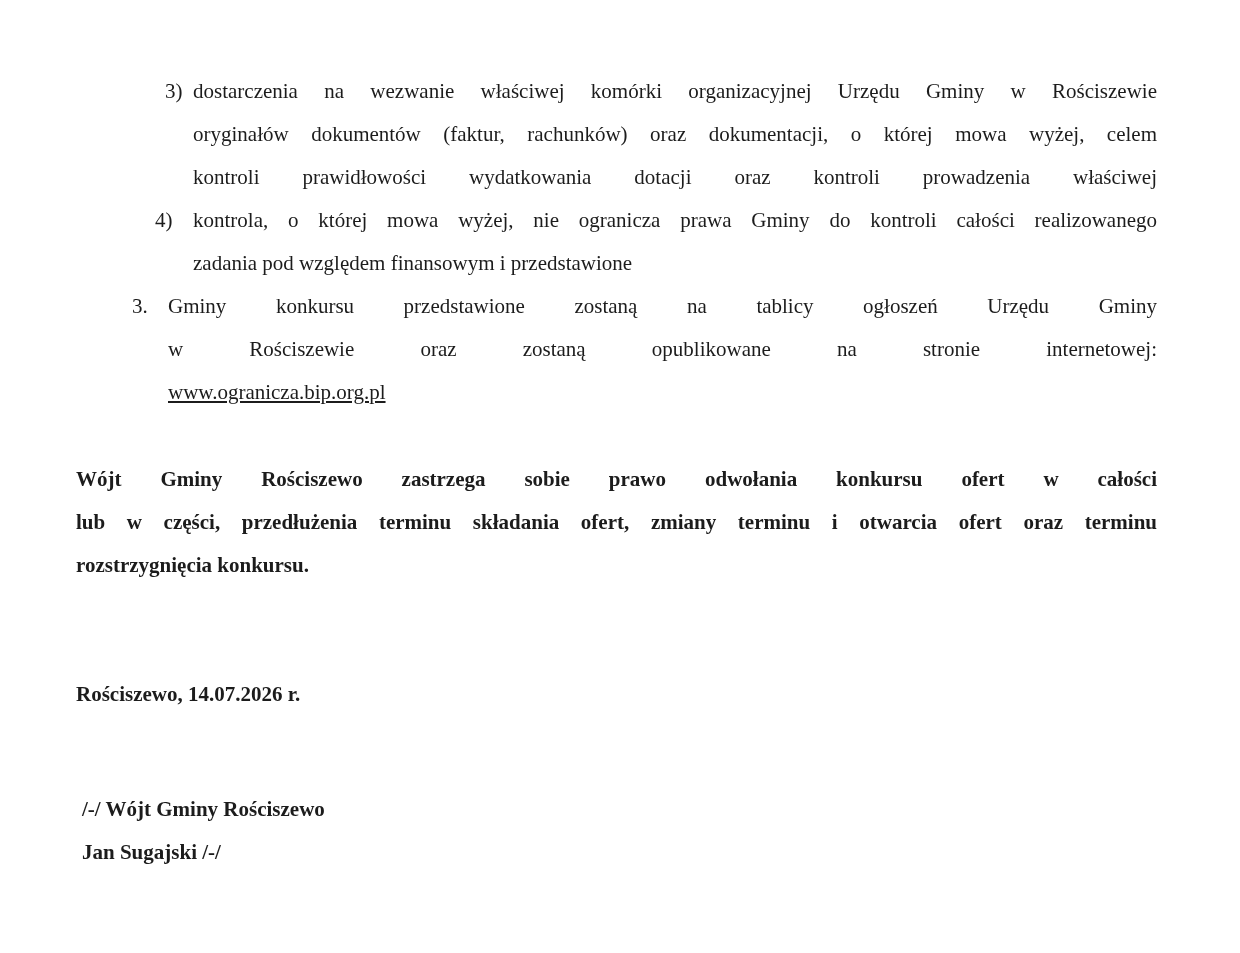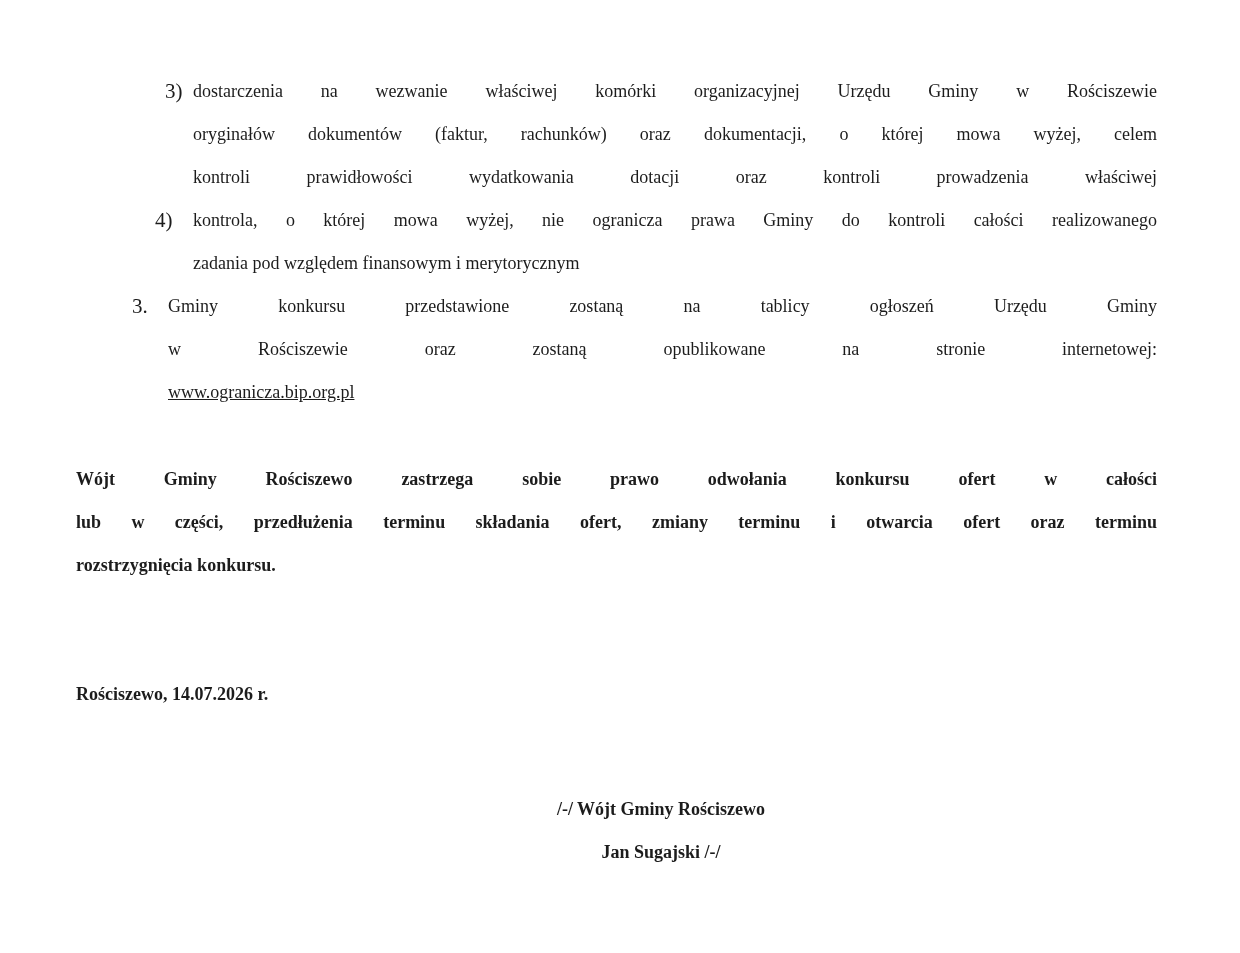--- a/index.html
+++ b/index.html
@@ -10,21 +10,21 @@
     color: #1c1c1c;
   }
   .page {
     position: relative;
     width: 1240px; height: 953px;
     background: #ffffff;
     overflow: hidden;
   }
   .content { position: absolute; top: 70px; left: 0; width: 1240px; }
 
-  .ln { font-size: 18px; line-height: 43px; }
+  .ln { font-size: 21px; line-height: 43px; }
   .just { text-align: justify; text-align-last: justify; text-justify: inter-word; }
 
   .hang { position: relative; }
   .marker { position: absolute; top: 0; font-size: 21px; line-height: 43px; }
 
   .item-p3 { margin: 0 83px 0 193px; }
   .item-p3 > .marker { left: -28px; }
 
   .item-p4 { margin: 0 83px 0 193px; }
   .item-p4 > .marker { left: -38px; }
@@ -33,39 +33,39 @@
   .item-n3 > .marker { left: -36px; }
 
   .url-link {
     color: inherit;
     text-decoration: underline;
     cursor: pointer;
   }
 
   .bold-para { margin: 44px 83px 0 76px; font-weight: bold; }
   .date-line { margin: 86px 83px 0 76px; font-weight: bold; }
-  .signature { margin: 72px 0 0 82px; text-align: center; font-weight: bold; }
+  .signature { margin: 72px 0 0 82px; font-weight: bold; }
 </style>
 </head>
 <body>
 
 <div class="page">
   <div class="content">
 
     <div class="hang item-p3">
       <span class="marker">3)</span>
       <div class="ln just">dostarczenia na wezwanie właściwej komórki organizacyjnej Urzędu Gminy w Rościszewie</div>
       <div class="ln just">oryginałów dokumentów (faktur, rachunków) oraz dokumentacji, o której mowa wyżej, celem</div>
       <div class="ln just">kontroli prawidłowości wydatkowania dotacji oraz kontroli prowadzenia właściwej</div>
     </div>
 
     <div class="hang item-p4">
       <span class="marker">4)</span>
       <div class="ln just">kontrola, o której mowa wyżej, nie ogranicza prawa Gminy do kontroli całości realizowanego</div>
-      <div class="ln">zadania pod względem finansowym i merytorycznym</div>
+      <div class="ln">zadania pod względem finansowym i przedstawione</div>
     </div>
 
     <div class="hang item-n3">
       <span class="marker">3.</span>
       <div class="ln just">Gminy konkursu przedstawione zostaną na tablicy ogłoszeń Urzędu Gminy</div>
       <div class="ln just">w Rościszewie oraz zostaną opublikowane na stronie internetowej:</div>
       <div class="ln"><span class="url-link">www.ogranicza.bip.org.pl</span></div>
     </div>
 
     <div class="bold-para">

